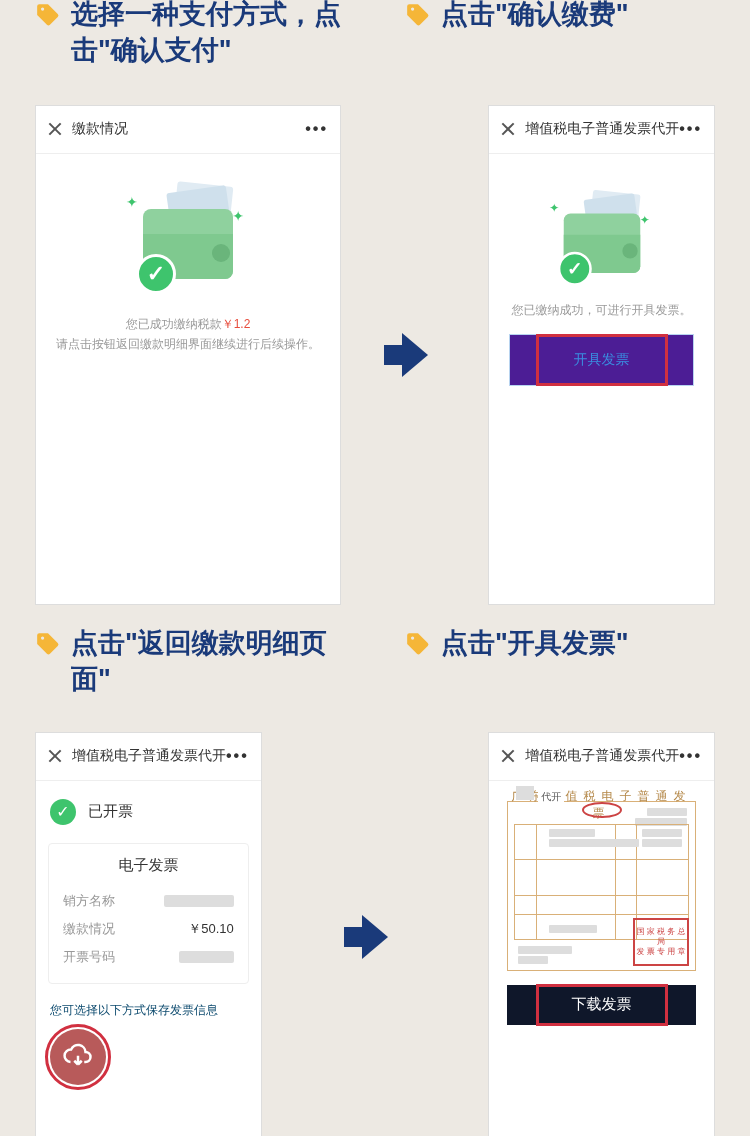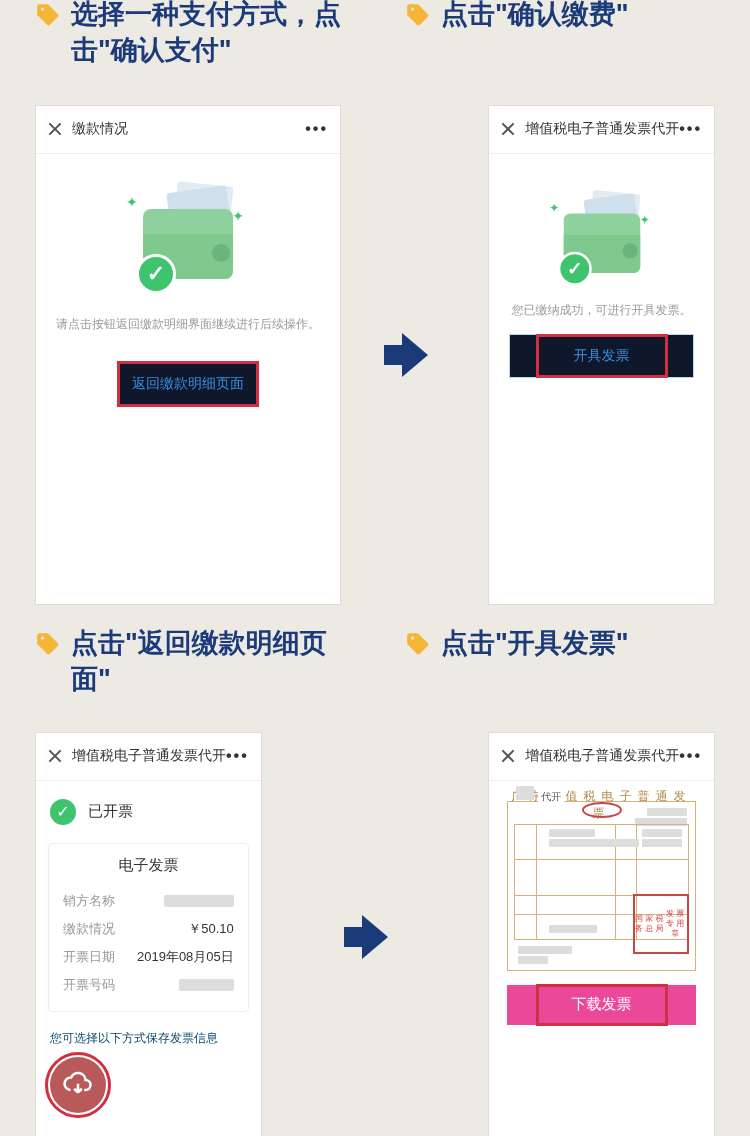--- a/index.html
+++ b/index.html
@@ -72,23 +72,23 @@
     position: absolute; left: 8px; bottom: 0; width: 40px; height: 40px;
     background: #3ec46d; border: 3px solid #fff; border-radius: 50%;
     display: flex; align-items: center; justify-content: center;
     color: #fff; font-size: 22px; font-weight: 700;
   }
   .wallet .spark { position: absolute; color: #3ec46d; font-size: 14px; }
   .success-title { font-size: 18px; color: #333; font-weight: 500; margin-bottom: 18px; }
   .success-sub { font-size: 12px; color: #999; line-height: 1.7; padding: 0 20px; }
   .amount { color: #e74c3c; }
   .outline-btn {
-    margin: 18px 20px 0; height: 44px; border: 1px solid #b8d4f0;
+    margin: 18px 20px 0; height: 52px; border: 1px solid #b8d4f0;
     color: #3a8de0; font-size: 14px; display: flex;
-    align-items: center; justify-content: center; background: #0f172a;
+    align-items: center; justify-content: center; background: #4c1d95;
   }
   .red-frame { outline: 3px solid #d13040; outline-offset: -2px; width: 140px; margin-left:auto; margin-right:auto; }
   .badge-row {
     display: flex; align-items: center; gap: 12px;
     padding: 18px 14px 10px;
   }
   .green-check {
     width: 26px; height: 26px; border-radius: 50%;
     background: #3ec46d; color: #fff; display: flex;
     align-items: center; justify-content: center; font-size: 16px;
@@ -129,28 +129,28 @@
     position: absolute; top: 0px; left: 50%; transform: translateX(-50%);
     width: 40px; height: 16px; border: 2px solid #cc4444; border-radius: 50%;
   }
   .invoice-grid {
     position: absolute; top: 22px; left: 6px; right: 6px; bottom: 30px;
     border: 1px solid #d9b078;
   }
   .invoice-grid .hline { position:absolute; left:0; right:0; height:1px; background:#d9b078; }
   .invoice-grid .vline { position:absolute; top:0; bottom:0; width:1px; background:#d9b078; }
   .invoice-img .seal {
-    position: absolute; right: 6px; bottom: 16px; width: 56px; height: 60px;
+    position: absolute; right: 6px; bottom: 4px; width: 56px; height: 48px;
     border: 2px solid #cc4444; color: #cc4444; font-size: 8px; line-height: 1.2;
-    display: flex; flex-direction: row; align-items: center; justify-content: center;
+    display: flex; flex-direction: column; align-items: center; justify-content: center;
     text-align: center;
   }
   .invoice-img .gb { position:absolute; background:#ddd; border-radius:1px; height:8px; }
   .primary-btn {
-    margin: 4px 18px; height: 40px; background: #ec4899; color: #fff;
+    margin: 4px 18px; height: 40px; background: #0f172a; color: #fff;
     font-size: 15px; display: flex; align-items: center; justify-content: center;
   }
   .arrow-wrap { position: relative; width: 48px; align-self: center; display:flex; align-items:center; justify-content:center; }
   .arrow-shape {
     width: 0; height: 0;
     border-top: 22px solid transparent;
     border-bottom: 22px solid transparent;
     border-left: 26px solid #1a3a7a;
     position: relative;
   }
@@ -196,24 +196,24 @@
       <div class="wallet">
         <div class="papers2"></div>
           <div class="papers"></div>
         <div class="body"></div>
           <div class="flap"></div>
           <div class="slot"></div>
         <span class="spark" style="left:-2px;top:10px;">✦</span>
         <span class="spark" style="right:4px;top:24px;">✦</span>
         <div class="check">✓</div>
       </div>
+      <div class="success-sub">
+        <span>您已成功缴纳税款</span><span class="amount">￥1.2</span>
+      </div>
       <div class="success-sub">请点击按钮返回缴款明细界面继续进行后续操作。</div>
-      <div class="outline-btn red-frame" style="margin-top:28px;">
-        <span>返回缴款明细页面</span>
-      </div>
     </div>
   </div>
 
   <div class="arrow-wrap">
       <div class="arrow-shape"></div>
     </div>
 
   <div class="phone">
     <div class="phone-header">
       <div class="left">
@@ -277,24 +277,20 @@
     </div>
     <div class="card">
       <div class="card-title">电子发票</div>
       <div class="kv">
           <span class="k">销方名称</span>
           <span class="grey-pill"></span>
         </div>
       <div class="kv">
           <span class="k">缴款情况</span>
           <span class="v">￥50.10</span>
-        </div>
-      <div class="kv">
-          <span class="k">开票日期</span>
-          <span class="v">2019年08月05日</span>
         </div>
       <div class="kv">
           <span class="k">开票号码</span>
           <span class="grey-pill" style="width:55px;"></span>
         </div>
     </div>
     <div class="hint">您可选择以下方式保存发票信息</div>
     <div class="dl-icon">
       <svg width="30" height="30" viewBox="0 0 24 24">
           <path fill="none" stroke="#fff" stroke-width="2" d="M6 16a5 5 0 0 1 .5-10A6 6 0 0 1 18 8a4 4 0 0 1 0 8h-1M12 11v7m0 0l-3-3m3 3l3-3"></path>

